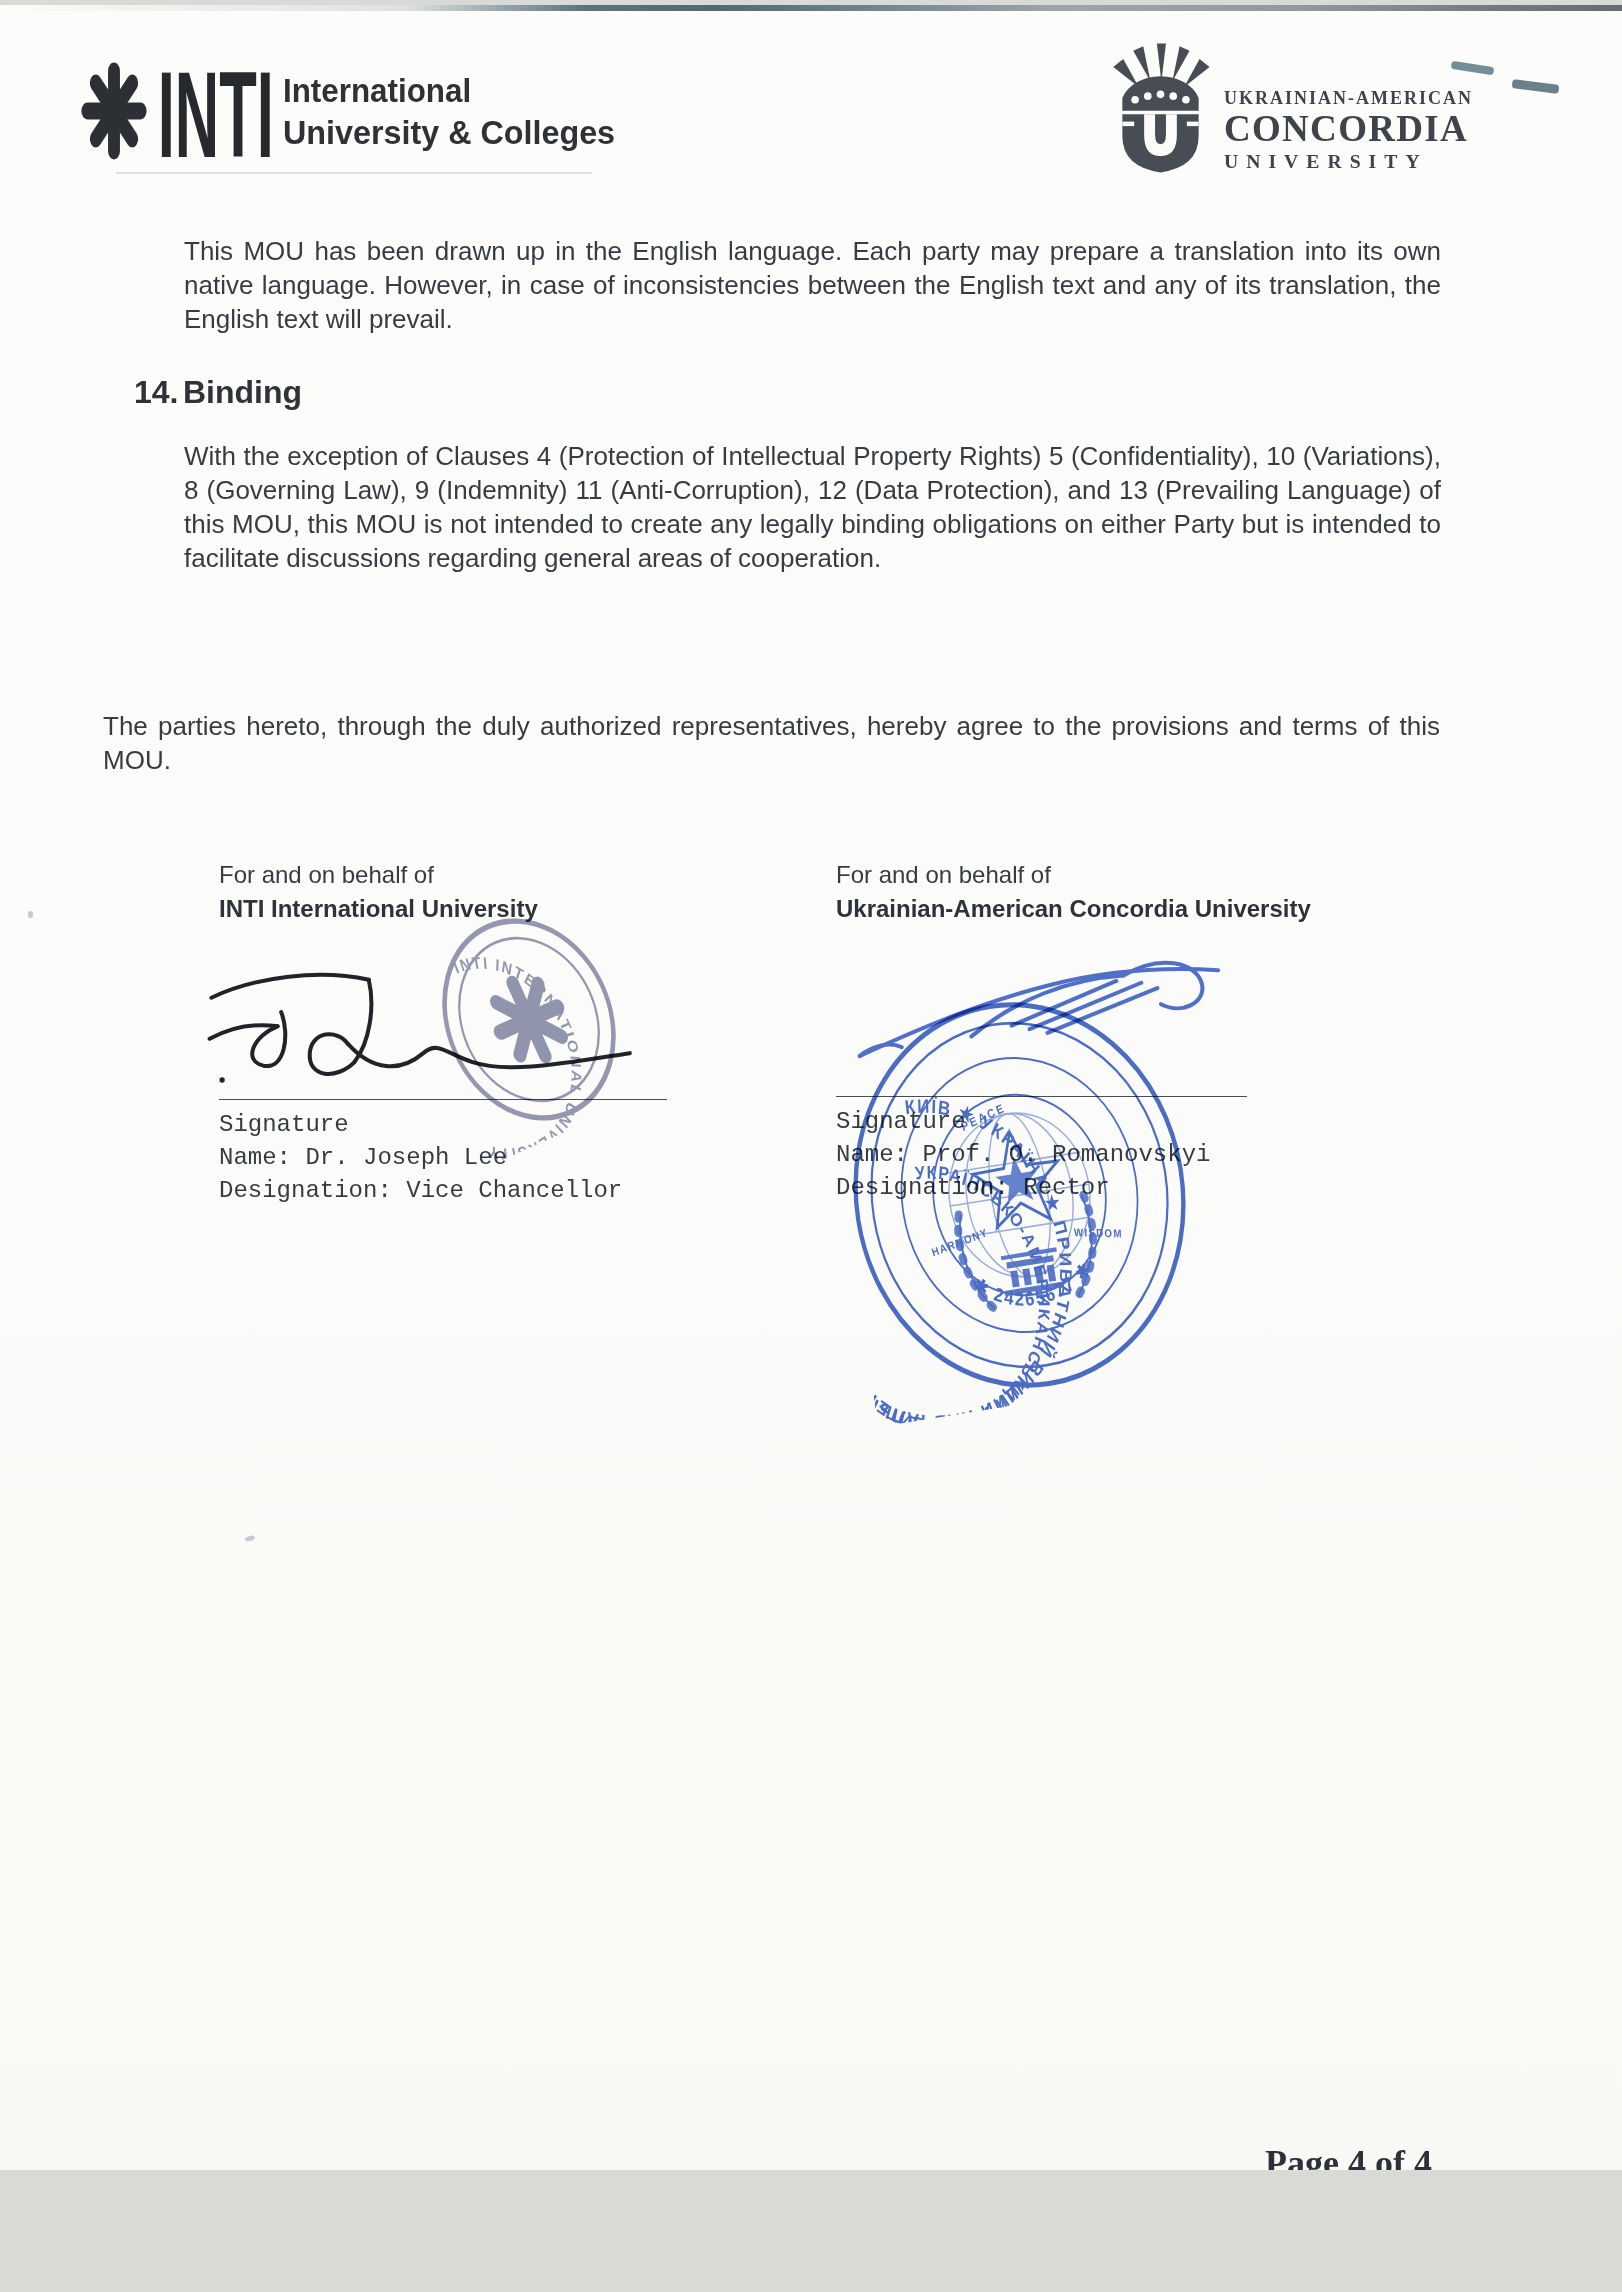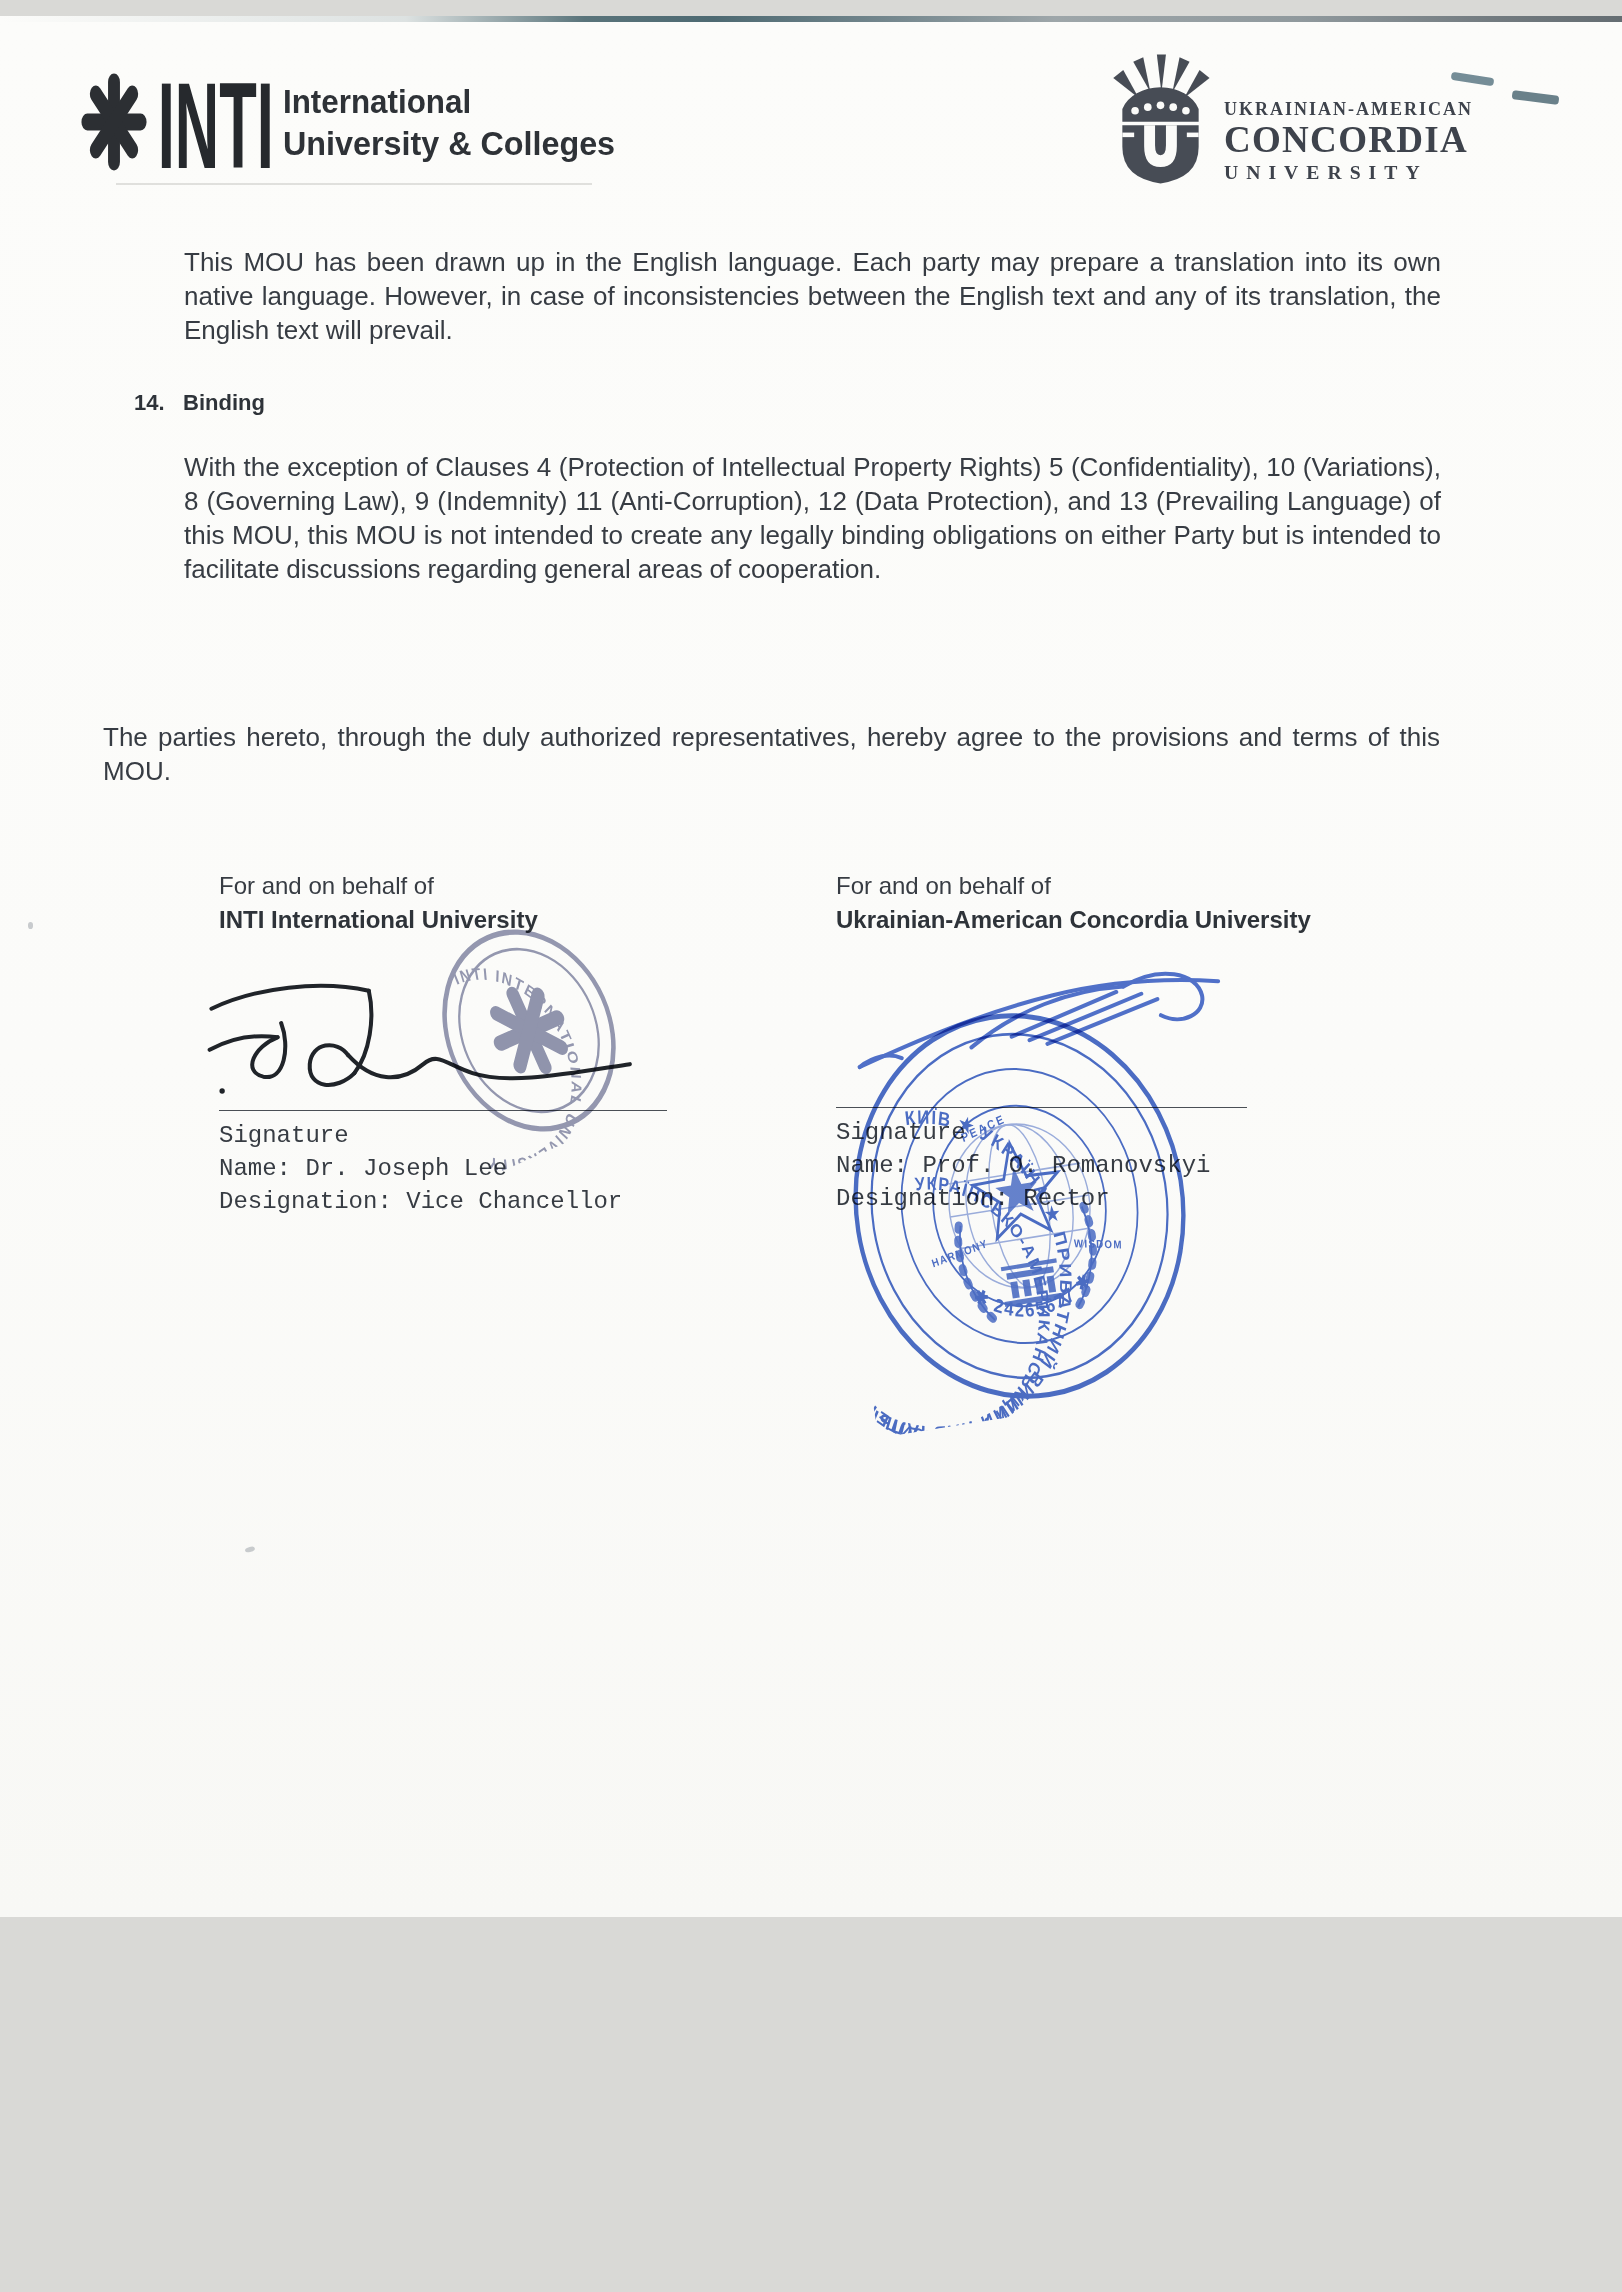--- a/index.html
+++ b/index.html
@@ -1,31 +1,31 @@
 <!DOCTYPE html>
 <html style="font-size:14.3px"><head>
 <meta charset="utf-8">
 <style>
   html,body{margin:0;padding:0;background:#d9d9d6;}
-  .page{position:relative;width:1623px;height:1901px;margin:16px auto;overflow:hidden;
+  .page{position:relative;width:1623px;height:2165px;margin:5px auto;overflow:hidden;
     background:linear-gradient(180deg,#fcfcfa 0%,#fbfbf9 55%,#f8f8f5 100%);
     font-family:"Liberation Sans",sans-serif;color:#383d44;}
   .abs{position:absolute;}
   
   .scan-top{left:0;top:0;width:1623px;height:6.3px;opacity:.85;
     background:linear-gradient(90deg,rgba(200,205,204,0) 0%,rgba(170,184,186,.45) 25%,#3d5c64 36%,#2f505a 44%,#5d737b 55%,#8d979b 65%,#7d888d 80%,#5a646a 92%,#4a545a 100%);}
   .pen-dash{background:#53707e;border-radius:3.6px;opacity:.8;}
   .hairline{background:#c8c8c4;opacity:.55;}
   .speck{background:#a7acb0;border-radius:50%;opacity:.6;}
   
   .inti-wordmark-line{font-weight:700;color:#2e3237;transform:scaleX(.95);transform-origin:left center;white-space:nowrap;}
   .conc-line{font-family:"Liberation Serif",serif;font-weight:700;color:#3e434c;white-space:nowrap;}
   
   .para{font-size:26px;line-height:34px;text-align:justify;color:#373c43;}
-  .clause-head{font-size:22px;line-height:34px;font-weight:700;color:#2e3339;display:flex;}
+  .clause-head{font-size:32px;line-height:34px;font-weight:700;color:#2e3339;display:flex;}
   .clause-num{width:49px;flex:0 0 49px;}
   .sig-col{font-size:24px;line-height:34px;color:#373c43;}
   .sig-org{font-weight:700;color:#2e3339;}
   .sig-line{border-top:1.8px solid #4a4f55;height:0;}
   .sig-labels div{line-height:33px;font-family:Liberation Mono, monospace;}
   .footer-page{font-family:"Liberation Serif",serif;font-weight:700;font-size:36px;color:#2b303a;}
   
   .stamp{mix-blend-mode:multiply;}
   .ink{mix-blend-mode:multiply;}
   svg text{font-family:"Liberation Sans",sans-serif;}

